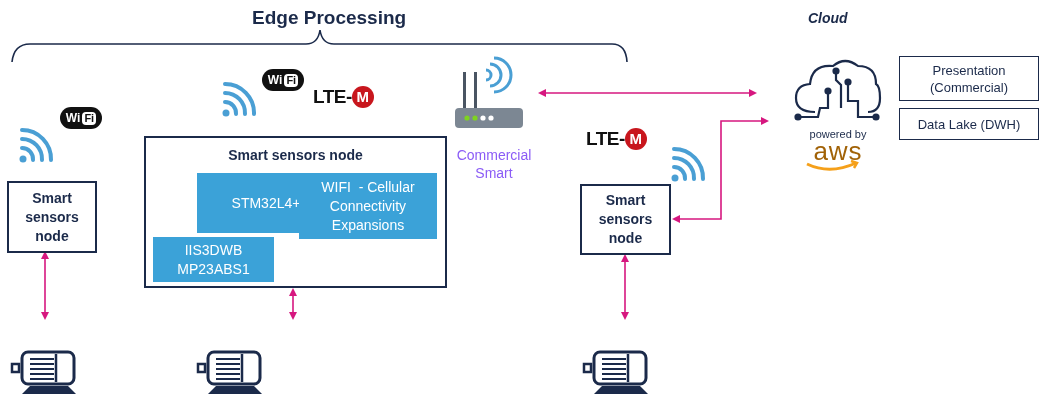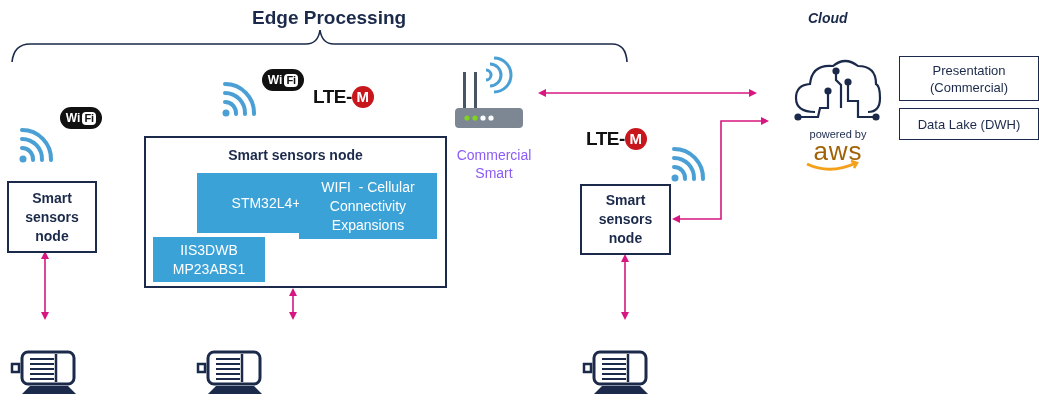--- a/index.html
+++ b/index.html
@@ -142,21 +142,21 @@
   <div class="node-text">Smart</div>
   <div class="node-text">sensors</div>
   <div class="node-text">node</div>
 </div>
 
 <div class="box" style="left:144px; top:136px; width:303px; height:152px;">
   <div class="abs node-text" style="left:0; right:0; top:8px;">Smart sensors node</div>
   <div class="blue" style="left:7px; top:35px; width:138px; height:60px;margin-left:44px;">
     <span>STM32L4+</span>
   </div>
-  <div class="blue" style="left:7px; top:99px; width:112px; height:45px; flex-direction:column;">
+  <div class="blue" style="left:7px; top:99px; width:121px; height:45px; flex-direction:column;">
     <span>IIS3DWB</span>
     <span>MP23ABS1</span>
   </div>
   <div class="blue" style="left:153px; top:35px; width:138px; height:66px; flex-direction:column;">
     <span style="white-space:pre;">WIFI  - Cellular</span>
     <span>Connectivity</span>
     <span>Expansions</span>
   </div>
 </div>
 

